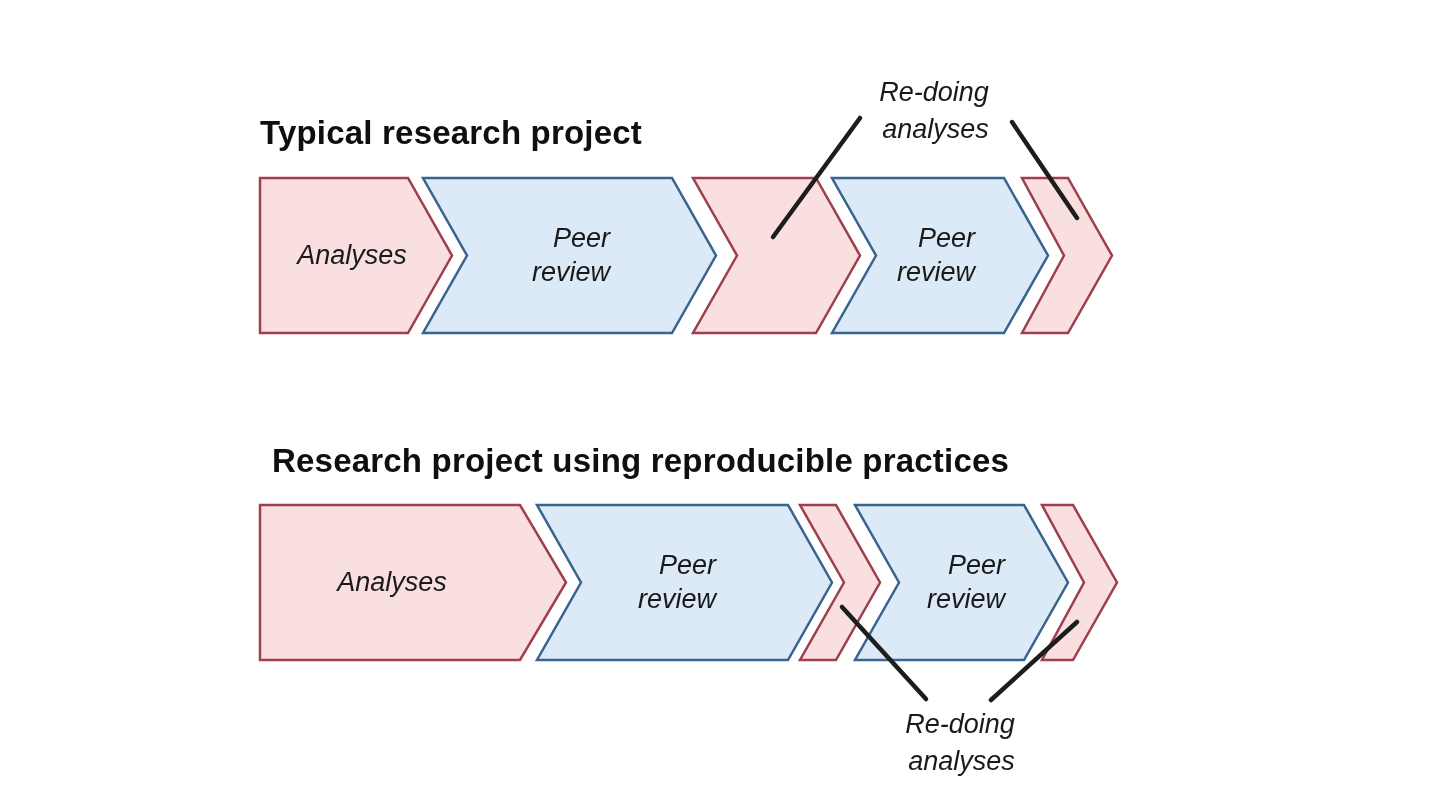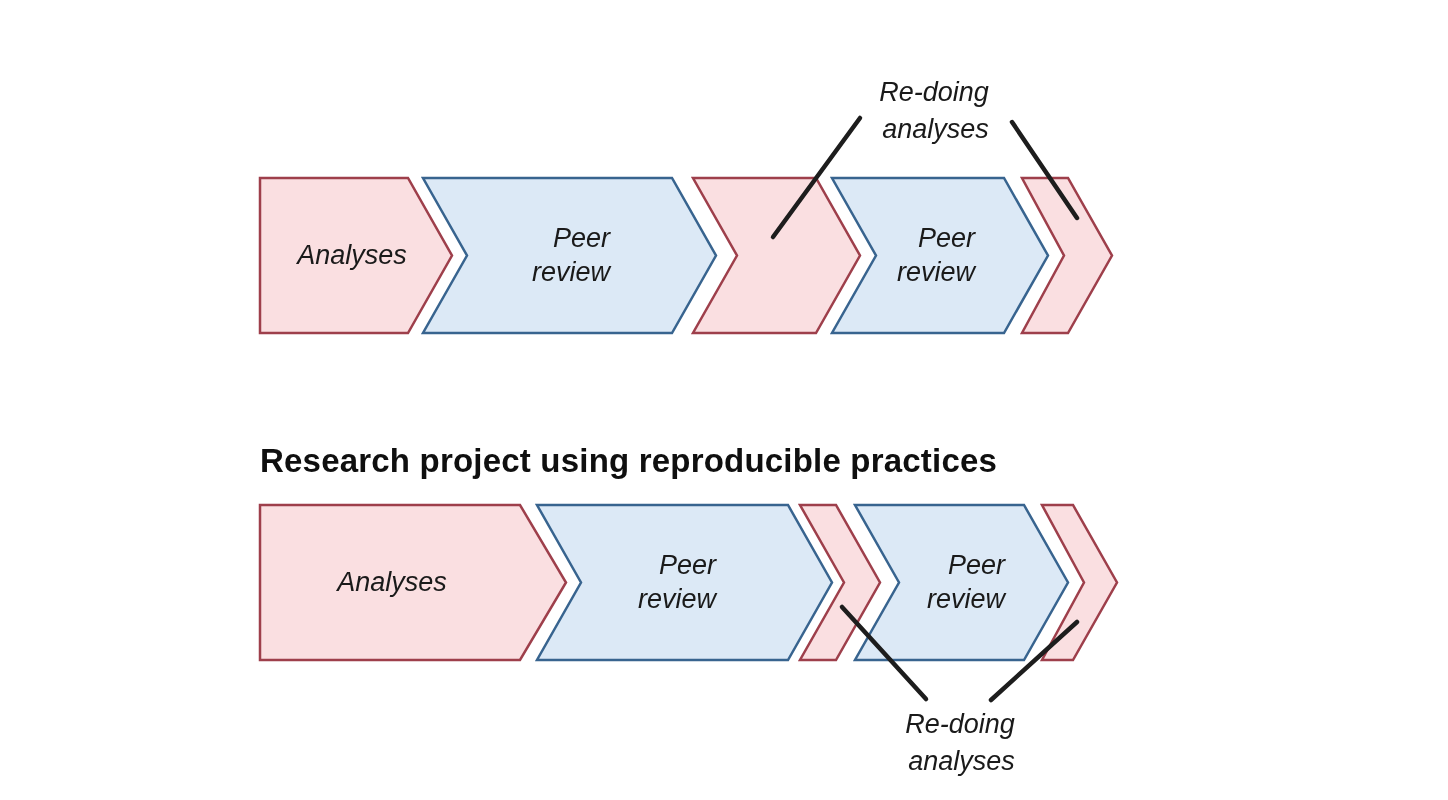--- a/index.html
+++ b/index.html
@@ -22,21 +22,21 @@
   }
   .title {
     position: absolute;
     font-size: 33px;
     font-weight: 700;
     color: #0f0f0f;
     white-space: nowrap;
     letter-spacing: 0.2px;
   }
   .title-top { left: 260px; top: 114px; }
-  .title-bottom { left: 260px; top: 442px; }
+  .title-bottom { left: 272px; top: 442px; }
   .lbl {
     position: absolute;
     transform: translateX(-50%);
     text-align: right;
     font-style: italic;
     font-size: 27px;
     color: #1a1a1a;
     line-height: 34px;
     white-space: nowrap;
   }
@@ -70,20 +70,21 @@
       <polygon points="260,505 520,505 566,582.5 520,660 260,660" stroke-width="2.5" stroke-linejoin="miter" fill="#fadfe1" stroke="#9e3f4b"></polygon>
       <polygon points="537,505 788,505 832,582.5 788,660 537,660 581,582.5" stroke-width="2.5" stroke-linejoin="miter" fill="#dce9f6" stroke="#38648f"></polygon>
       <polygon points="800,505 836,505 880,582.5 836,660 800,660 844,582.5" stroke-width="2.5" stroke-linejoin="miter" fill="#fadfe1" stroke="#9e3f4b"></polygon>
       <polygon points="855,505 1024,505 1068,582.5 1024,660 855,660 899,582.5" stroke-width="2.5" stroke-linejoin="miter" fill="#dce9f6" stroke="#38648f"></polygon>
       <polygon points="1042,505 1073,505 1117,582.5 1073,660 1042,660 1084,582.5" stroke-width="2.5" stroke-linejoin="miter" fill="#fadfe1" stroke="#9e3f4b"></polygon>
       <line x1="842" y1="607" x2="926" y2="699" stroke-width="4.5" stroke-linecap="round" stroke="#1d1d1d"></line>
       <line x1="1077" y1="622" x2="991" y2="700" stroke-width="4.5" stroke-linecap="round" stroke="#1d1d1d"></line>
     </g>
   </svg>
 
+  <div class="title title-top">Typical research project</div>
   <div class="title title-bottom">Research project using reproducible practices</div>
 
   <div class="lbl lbl-analyses-top">Analyses</div>
   <div class="lbl lbl-peer1-top">
     <div>Peer</div>
     <div>review</div>
   </div>
   <div class="lbl lbl-peer2-top">
     <div>Peer</div>
     <div>review</div>

